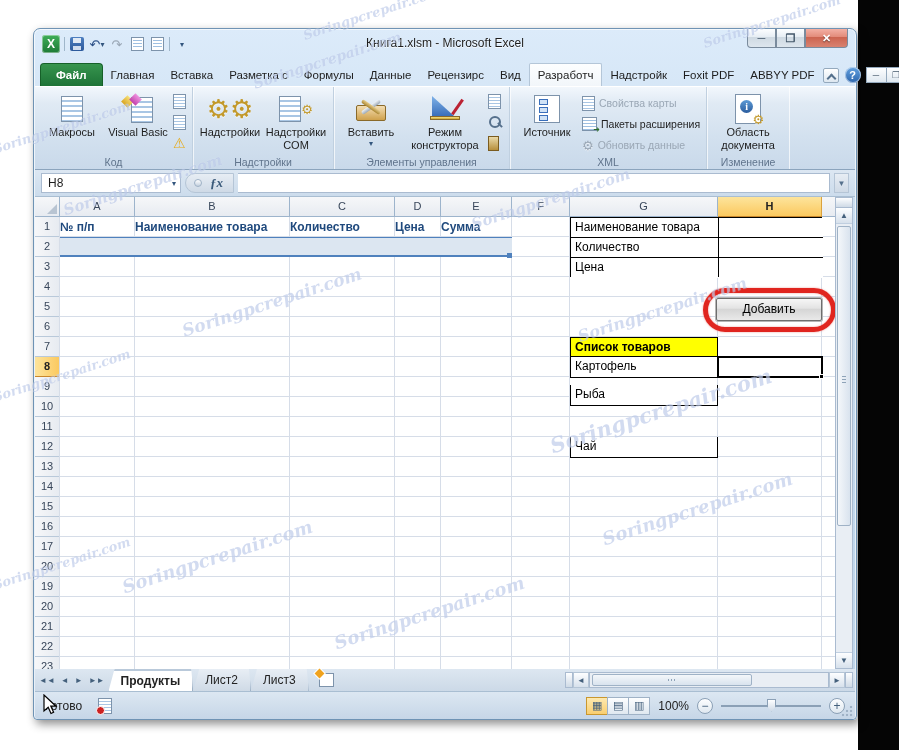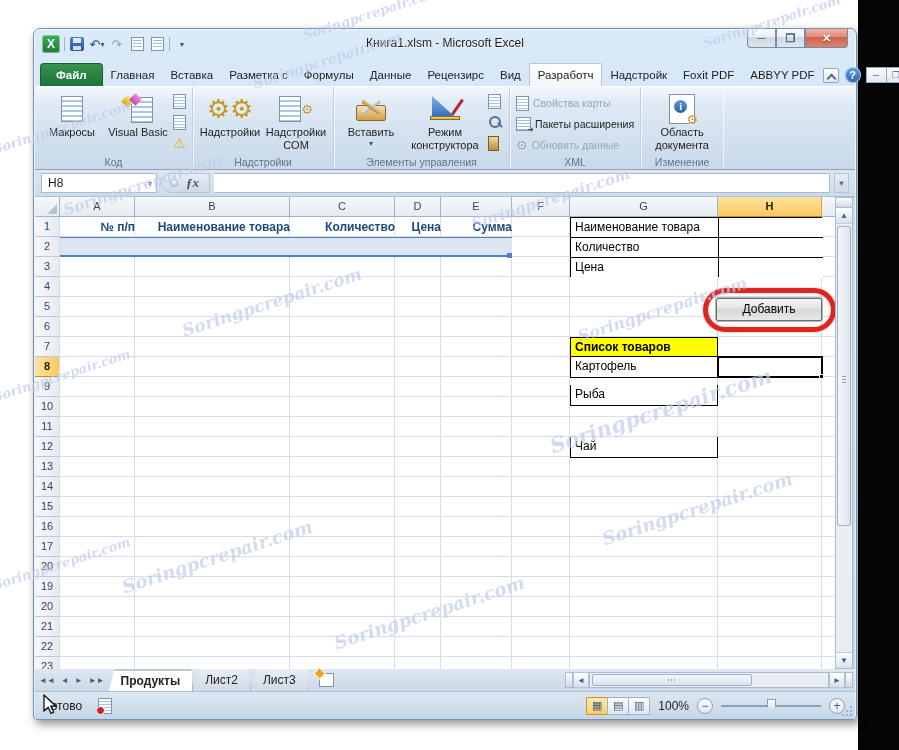--- a/index.html
+++ b/index.html
@@ -81,21 +81,21 @@
   .mag { position:relative; width:15px; height:15px; }
   .mag:before { content:""; position:absolute; left:1px; top:1px; width:8px; height:8px; border:2px solid #55708c; border-radius:50%; }
   .mag:after { content:""; position:absolute; left:9px; top:9px; width:6px; height:2px; background:#55708c; transform:rotate(45deg); }
   .door { width:11px; height:15px; background:linear-gradient(#e9d9a8,#b78f3c); border:1px solid #7a5c20; }
   .imp-ic { position:relative; width:15px; height:14px; background:#fff; border:1px solid #7d93ab; background-image:repeating-linear-gradient(#fff 0 2px,#9fc0e2 2px 3px); }
   .imp-ic:after { content:"➜"; position:absolute; right:-4px; bottom:-4px; font-size:8px; color:#2b6b2b; }
   .dis .imp-ic:after { color:#9aa7b5; }
 
   
   .fbar { position:absolute; left:1px; right:1px; top:141px; height:27px; background:linear-gradient(#dce7f2,#ccdcec); display:flex; align-items:center; padding:0 6px; gap:4px; border-bottom:1px solid #a9bed2; }
-  .namebox { width:116px; height:20px; background:#fff; border:1px solid #aabbd0; font-size:12px; color:#1e1e1e; display:flex; align-items:center; padding-left:6px; }
+  .namebox { width:140px; height:20px; background:#fff; border:1px solid #aabbd0; font-size:12px; color:#1e1e1e; display:flex; align-items:center; padding-left:6px; }
   .namebox .dd { margin-left:auto; padding-right:4px; }
   .fx-cap { height:20px; display:flex; align-items:center; background:linear-gradient(#e7edf4,#cfdae6); border:1px solid #b5c5d6; border-radius:10px 0 0 10px; padding:0 10px 0 8px; gap:8px; }
   .fx-dot { width:8px; height:8px; border-radius:50%; background:linear-gradient(#fff,#c3d0de); border:1px solid #9fb2c6; }
   .fx { font-family:"Liberation Serif",serif; font-style:italic; font-weight:bold; font-size:13px; color:#3a5a7a; }
   .fline { flex:1; height:20px; background:#fff; border:1px solid #aabbd0; border-left:none; }
   .fbar-end { width:15px; height:20px; background:linear-gradient(#e7edf4,#cfdae6); border:1px solid #b5c5d6; display:flex; align-items:center; justify-content:center; font-size:8px; color:#55708c; }
 
   
   .sheet { position:absolute; left:1px; top:168px; width:801px; height:472px; background:#fff; overflow:hidden; }
   .colhdr { display:flex; height:20px; }
@@ -103,21 +103,21 @@
   .corner:after { content:""; position:absolute; right:2px; bottom:2px; border-left:10px solid transparent; border-bottom:10px solid #b8c4d2; }
   .ch { height:20px; background:linear-gradient(#f6f7f9,#e7ebf1); border-right:1px solid #9db4cc; border-bottom:1px solid #9db4cc; font-size:11px; color:#38465a; text-align:center; line-height:19px; }
   .ch.hl { background:linear-gradient(#fde49c,#fbc95f); border-right:1px solid #dba23d; border-bottom:1px solid #c9872c; color:#222; font-weight:bold; }
   .grid { position:relative; width:100%; height:452px;
     background-image:repeating-linear-gradient(to bottom,transparent 0 19px,#d6dde8 19px 20px); }
   .vline { position:absolute; top:0; bottom:0; width:1px; background:#d6dde8; }
   .rowhdrs { position:absolute; left:0; top:0; width:25px; }
   .rh { width:25px; height:20px; background:linear-gradient(90deg,#f6f7f9,#e7ebf1); border-right:1px solid #9db4cc; border-bottom:1px solid #b9c9da; font-size:11px; color:#38465a; text-align:center; line-height:19px; }
   .rh.hl { background:linear-gradient(90deg,#fde49c,#fbc95f); border-bottom:1px solid #c9872c; color:#222; font-weight:bold; }
   .cell-abs { position:absolute; font-size:12px; line-height:20px; color:#000; white-space:nowrap; overflow:hidden; }
-  .hdr1 { font-weight:bold; color:#1f497d; text-align:right; }
+  .hdr1 { font-weight:bold; color:#1f497d; text-align:left; }
   .sel-row { position:absolute; background:#dce6f1; border-top:1px solid #4f81bd; border-bottom:2px solid #4f81bd; }
   .sel-nub { position:absolute; width:5px; height:5px; background:#4f81bd; }
   .form-block { position:absolute; border:1px solid #000; }
   .form-cell { position:absolute; left:0; width:147px; height:20px; padding-left:4px; font-size:12px; line-height:19px; border-bottom:1px solid #000; background:#fff; white-space:nowrap; }
   .form-cell.last { border-bottom:none; }
   .form-vline { position:absolute; left:147px; top:0; bottom:0; width:1px; background:#000; }
   .add-btn { position:absolute; background:linear-gradient(#f6f6f6,#e3e3e3 45%,#d4d4d4 46%,#e9e9e9); border:1px solid #6e6e6e; box-shadow:0 0 0 1px #b5b5b5; border-radius:2px; font-size:12px; color:#000; text-align:center; line-height:21px; }
   .red-oval { position:absolute; border:5px solid #e0251f; border-radius:24px; box-shadow:0 0 2px rgba(224,37,31,.5), inset 0 0 2px rgba(224,37,31,.5); }
   .list-title { position:absolute; background:#ffff00; border:1px solid #000; font-weight:bold; font-size:12px; line-height:18px; padding-left:4px; }
   .list-item { position:absolute; border:1px solid #000; border-top:none; font-size:12px; line-height:19px; padding-left:4px; background:#fff; white-space:nowrap; }
@@ -312,20 +312,30 @@
               <span class="mag"></span>
             </div>
           <div class="smallrow">
               <span class="door"></span>
             </div>
         </div>
         <div class="rgroup-label">Элементы управления</div>
       </div>
 
       <div class="rgroup">
+        <div class="bigbtn">
+          <div class="ic">
+              <div class="src-ic">
+                <i></i>
+                <i></i>
+                <i></i>
+              </div>
+            </div>
+          <span>Источник</span>
+        </div>
         <div class="smallcol" style="padding-top:4px;">
           <div class="smallrow dis">
               <span class="tiny-sheet"></span>
               <span>Свойства карты</span>
             </div>
           <div class="smallrow">
               <span class="imp-ic"></span>
               <span>Пакеты расширения</span>
             </div>
           <div class="smallrow dis">

